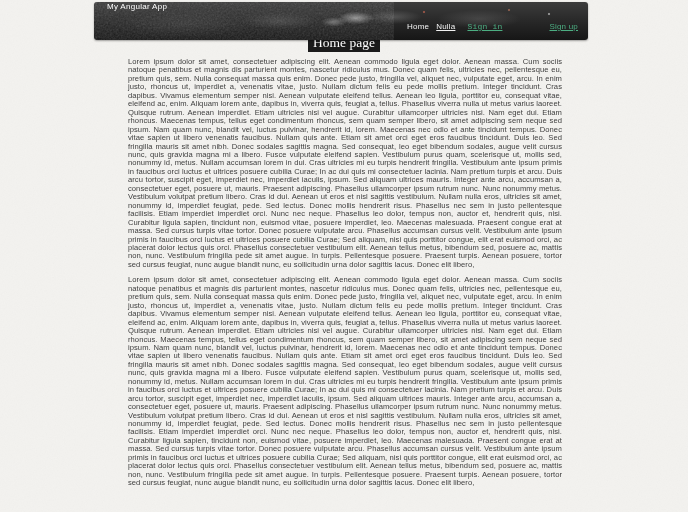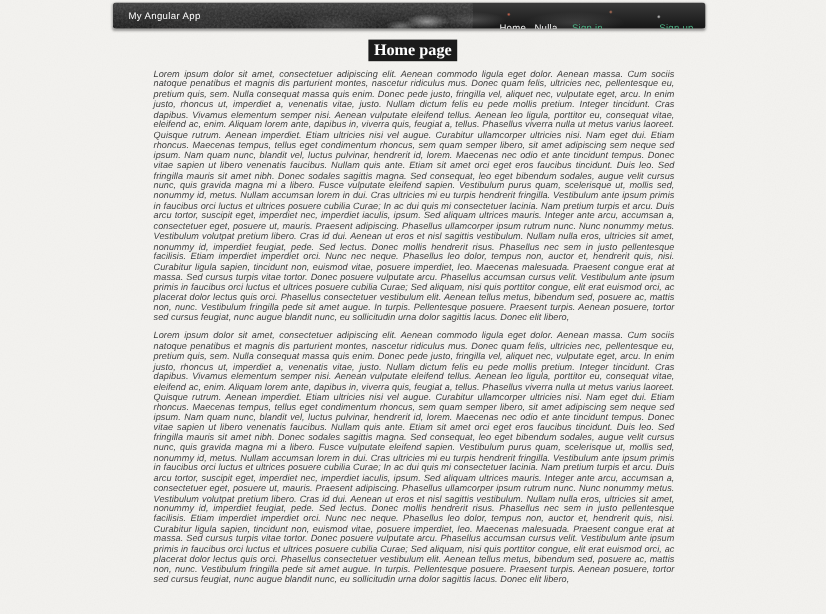--- a/index.html
+++ b/index.html
@@ -10,23 +10,23 @@
     background: #f3f2ef;
     font-family: "Liberation Sans", sans-serif;
   }
   .bg-noise {
     position: absolute; left: 0; top: 0; width: 688px; height: 512px;
     pointer-events: none; z-index: 0;
   }
   
   .navbar {
     position: absolute; left: 94px; top: 2px;
-    width: 494px; height: 22px;
+    width: 494px; height: 38px;
     border-radius: 3px;
-    display: flex; align-items: center;
+    display: flex; align-items: flex-start;
     z-index: 2;
     overflow: hidden;
     box-shadow: 0 1px 2px rgba(0,0,0,0.35);
     background:
       radial-gradient(26px 9px at 262px 16px, rgba(255,255,255,0.50), rgba(255,255,255,0) 70%),
       radial-gradient(18px 7px at 240px 20px, rgba(255,255,255,0.35), rgba(255,255,255,0) 70%),
       radial-gradient(40px 10px at 300px 15px, rgba(220,220,220,0.22), rgba(220,220,220,0) 70%),
       radial-gradient(55px 12px at 185px 19px, rgba(190,190,190,0.18), rgba(190,190,190,0) 70%),
       radial-gradient(60px 13px at 385px 17px, rgba(210,210,210,0.16), rgba(210,210,210,0) 70%),
       radial-gradient(2px 2px at 330px 10px, rgba(255,120,90,0.8), rgba(255,120,90,0) 80%),
@@ -48,48 +48,47 @@
     position: relative; z-index: 1;
     margin-left: auto; margin-right: 10px;
     display: flex; align-items: center; gap: 7px;
     font-size: 8px; letter-spacing: 0.2px;
     white-space: nowrap;
     margin-top: 20px;
   }
   .nav-link { color: #f2f2f2; text-decoration: none; cursor: pointer; }
   .nav-link.u { text-decoration: underline; }
   .nav-link.green { text-decoration: underline; }
-  .nav-link.gap { margin-left: 5px; }
+  .nav-link.gap { margin-left: 5px; font-family: Liberation Mono, monospace; }
   
   .heading-row {
     position: absolute; left: 0; top: 33px; width: 688px;
     text-align: center; z-index: 1;
   }
   .page-title {
     display: inline-block;
     margin: 0;
     font-family: "Liberation Serif", serif;
-    font-weight: bold;
+    font-weight: normal;
     font-size: 13.5px;
     line-height: 14px;
     padding: 2px 5px;
   }
   
   .text-col {
     position: absolute; left: 128px; top: 58px; width: 450px;
     z-index: 1;
   }
   .text-col p {
     margin: 0 16px 7px 0;
     font-size: 7.6px;
     line-height: 8.45px;
     letter-spacing: 0.05px;
     color: #3d3d3d;
     text-align: justify;
-    font-style: italic;
   }
 </style>
 </head>
 <body>
 
 <svg class="bg-noise" xmlns="http://www.w3.org/2000/svg">
   <filter id="grain">
     <feTurbulence type="fractalNoise" baseFrequency="0.9" numOctaves="2" stitchTiles="stitch"></feTurbulence>
     <feColorMatrix type="saturate" values="0"></feColorMatrix>
   </filter>

